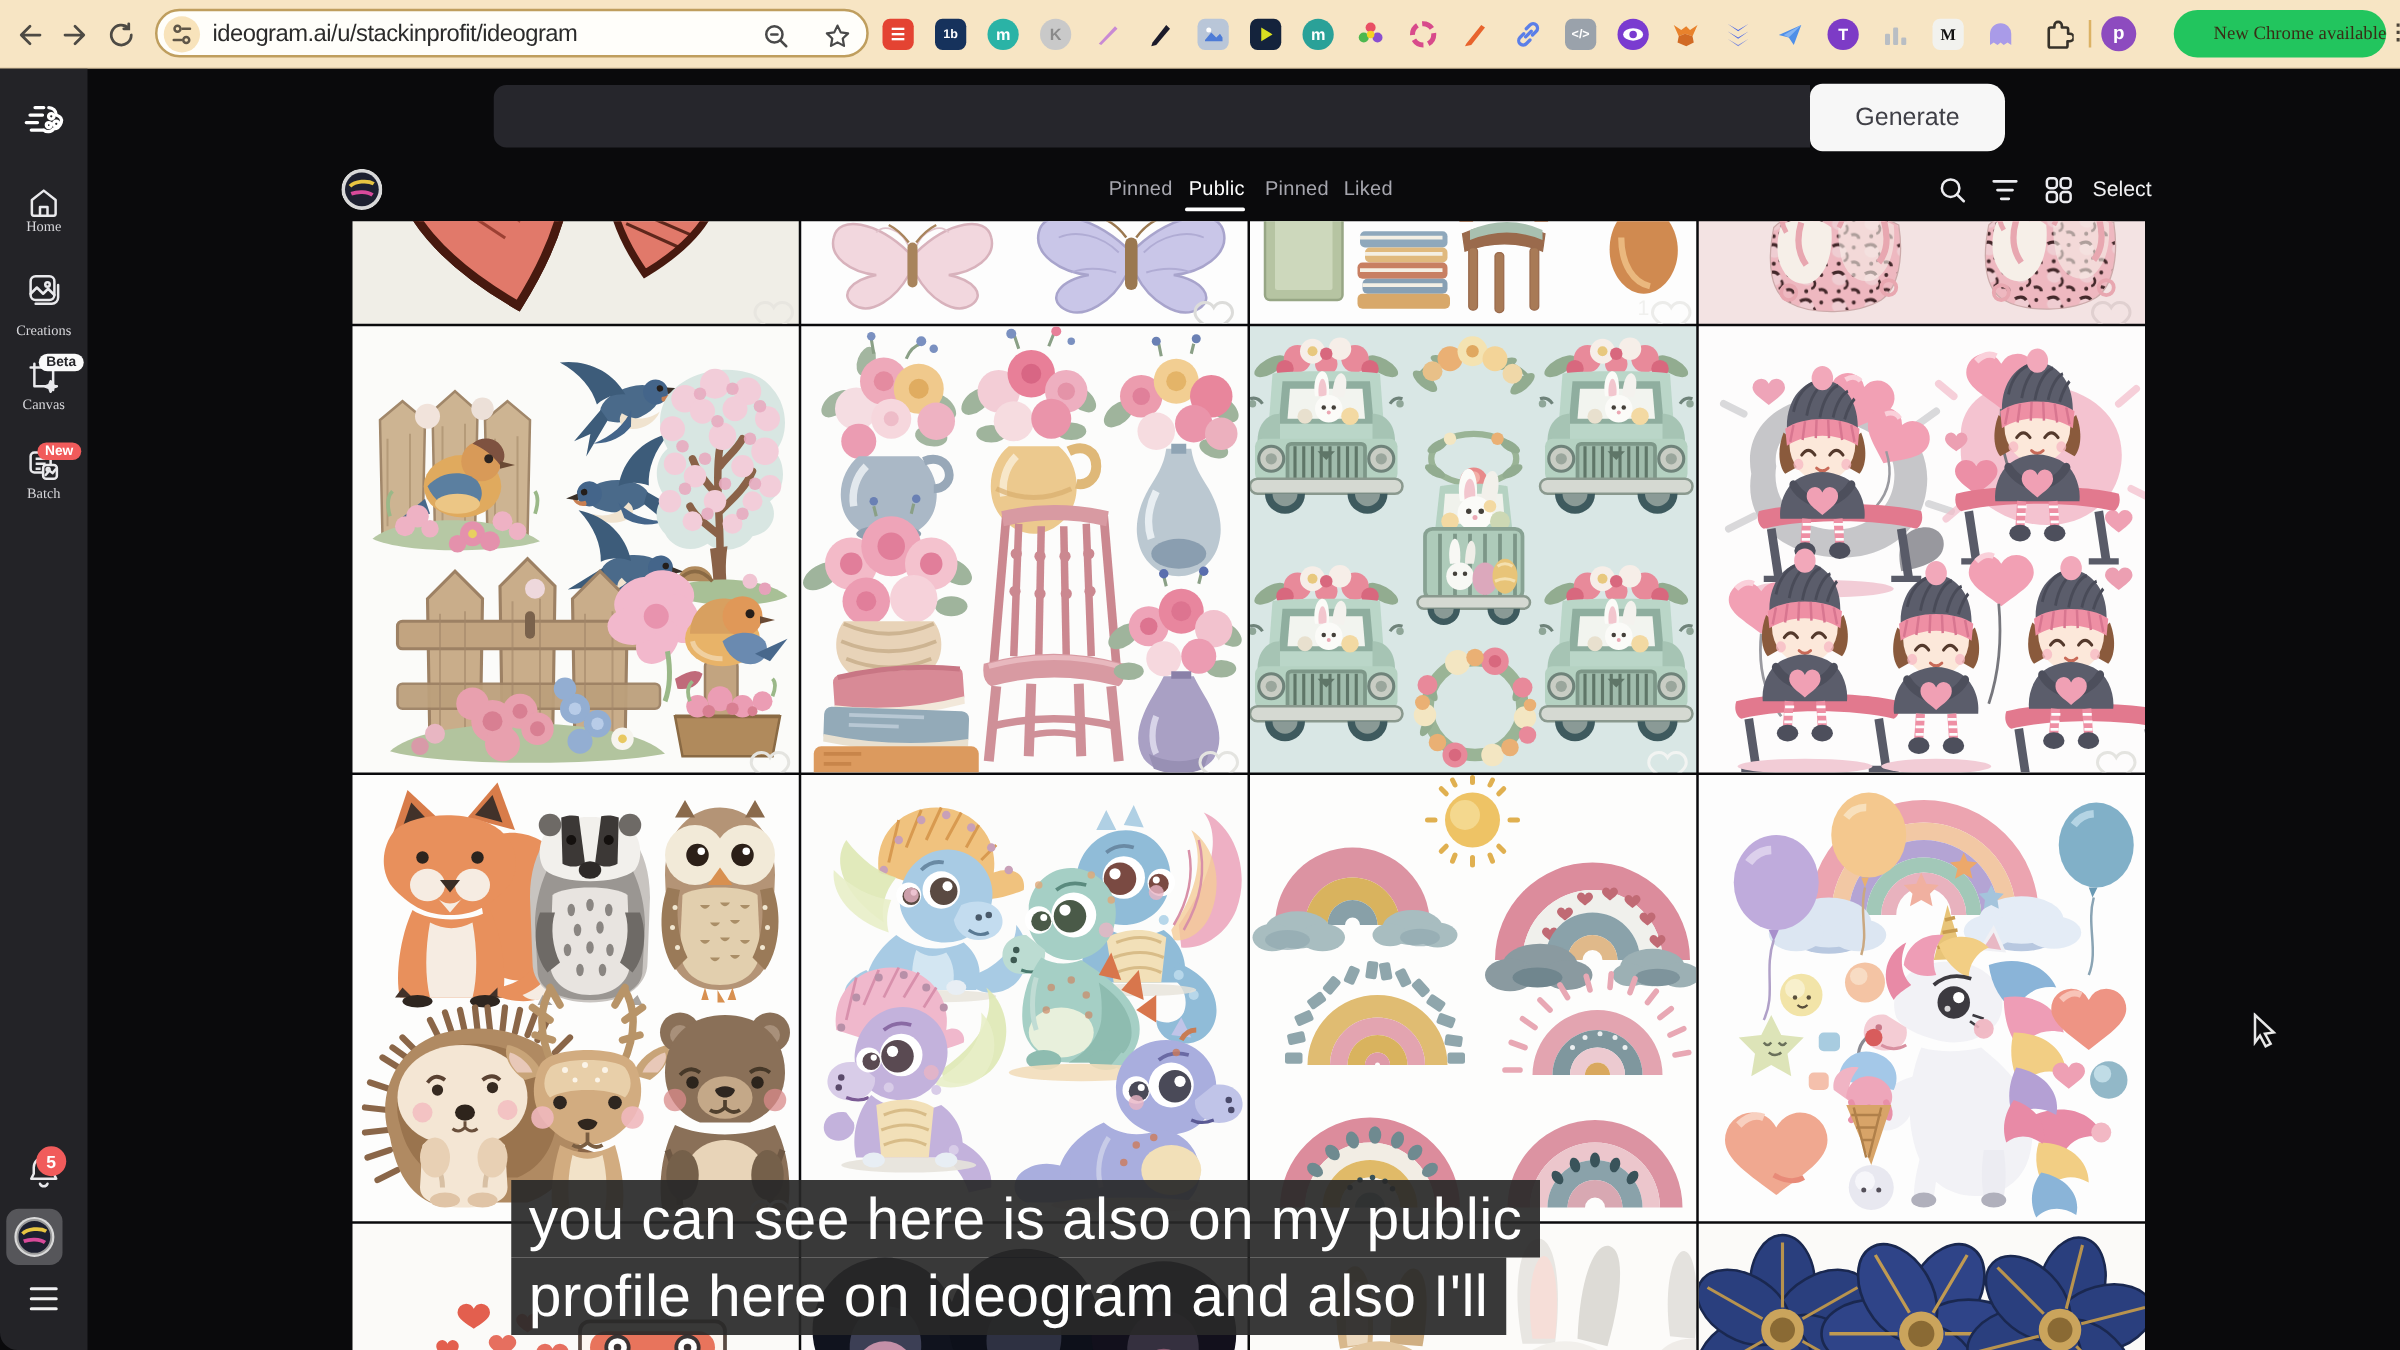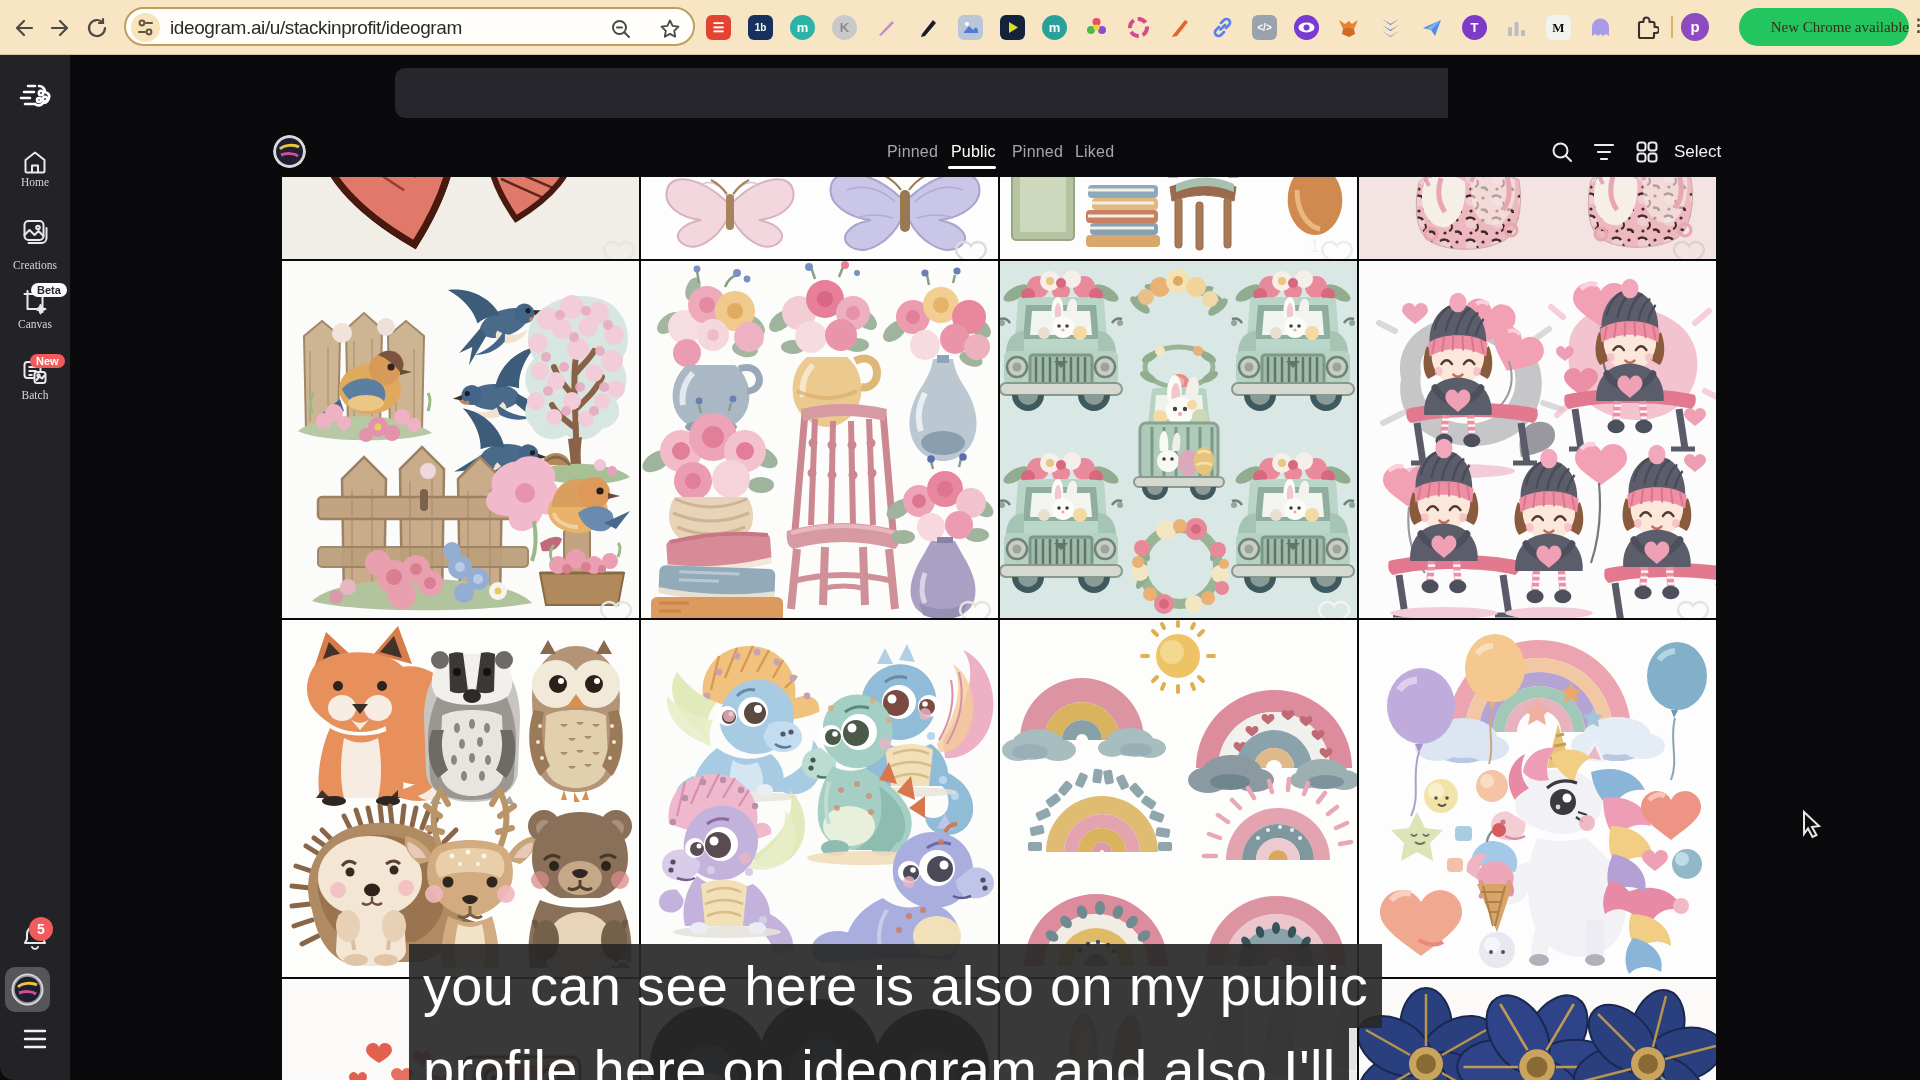--- a/index.html
+++ b/index.html
@@ -40,21 +40,21 @@
   #selecttext { position:absolute; left:1674px; top:87px; font-size:17px; color:#f1f1f3; }
 
   
   #grid { position:absolute; left:282px; top:122px; width:1434px; height:977px;
           display:grid; grid-template-columns:357px 357px 357px 357px; grid-template-rows:82px 357px 357px 121px; gap:2px; }
   .card { position:relative; overflow:hidden; background:#fdfdfc; }
   .card svg { position:absolute; left:0; top:0; }
 
   
   #caption { position:absolute; left:409px; top:944px; z-index:40; }
-  .capline { display:table; background:rgba(40,40,40,0.92); color:#fff; font-size:56px; letter-spacing:0.3px; line-height:60px; padding:12px 14px; white-space:nowrap; }
+  .capline { display:table; background:rgba(40,40,40,0.92); color:#fff; font-size:47px; letter-spacing:0.3px; line-height:60px; padding:1px 14px; white-space:nowrap; }
 
   #cursor { position:absolute; left:1800px; top:810px; z-index:50; }
 </style>
 </head>
 <body>
 
 <div id="chromebar">
   <svg class="navicon" style="left:13px" width="24" height="24" viewBox="0 0 24 24" fill="none" stroke="#4d4a44" stroke-width="2.2" stroke-linecap="round" stroke-linejoin="round">
       <path d="M19 12H5M11 5l-7 7 7 7"></path>
     </svg>
@@ -228,20 +228,21 @@
         <circle cx="16.5" cy="16.5" r="13.5" fill="none" stroke="#9a9a9a" stroke-width="1.5"></circle>
       </svg>
     </div>
 
     <svg class="sbicon" style="top:973px" width="24" height="22" viewBox="0 0 24 22" stroke="#f1f1f3" stroke-width="2.4" stroke-linecap="round">
         <path d="M2 3h20M2 11h20M2 19h20"></path>
       </svg>
   </div>
 
   <div id="promptinput"></div>
+  <div id="genbtn">Generate</div>
 
   <div id="profavatar">
     <svg width="33" height="33" viewBox="0 0 33 33">
       <circle cx="16.5" cy="16.5" r="16.5" fill="#d9d9d9"></circle>
       <circle cx="16.5" cy="16.5" r="13.5" fill="#1d2030"></circle>
       <path d="M7 14c4-4 14-5 19-2" stroke="#e8c542" stroke-width="3" fill="none"></path>
       <path d="M8 20c5-2 13-2 17 1" stroke="#d84a9b" stroke-width="3" fill="none"></path>
     </svg>
   </div>
 

